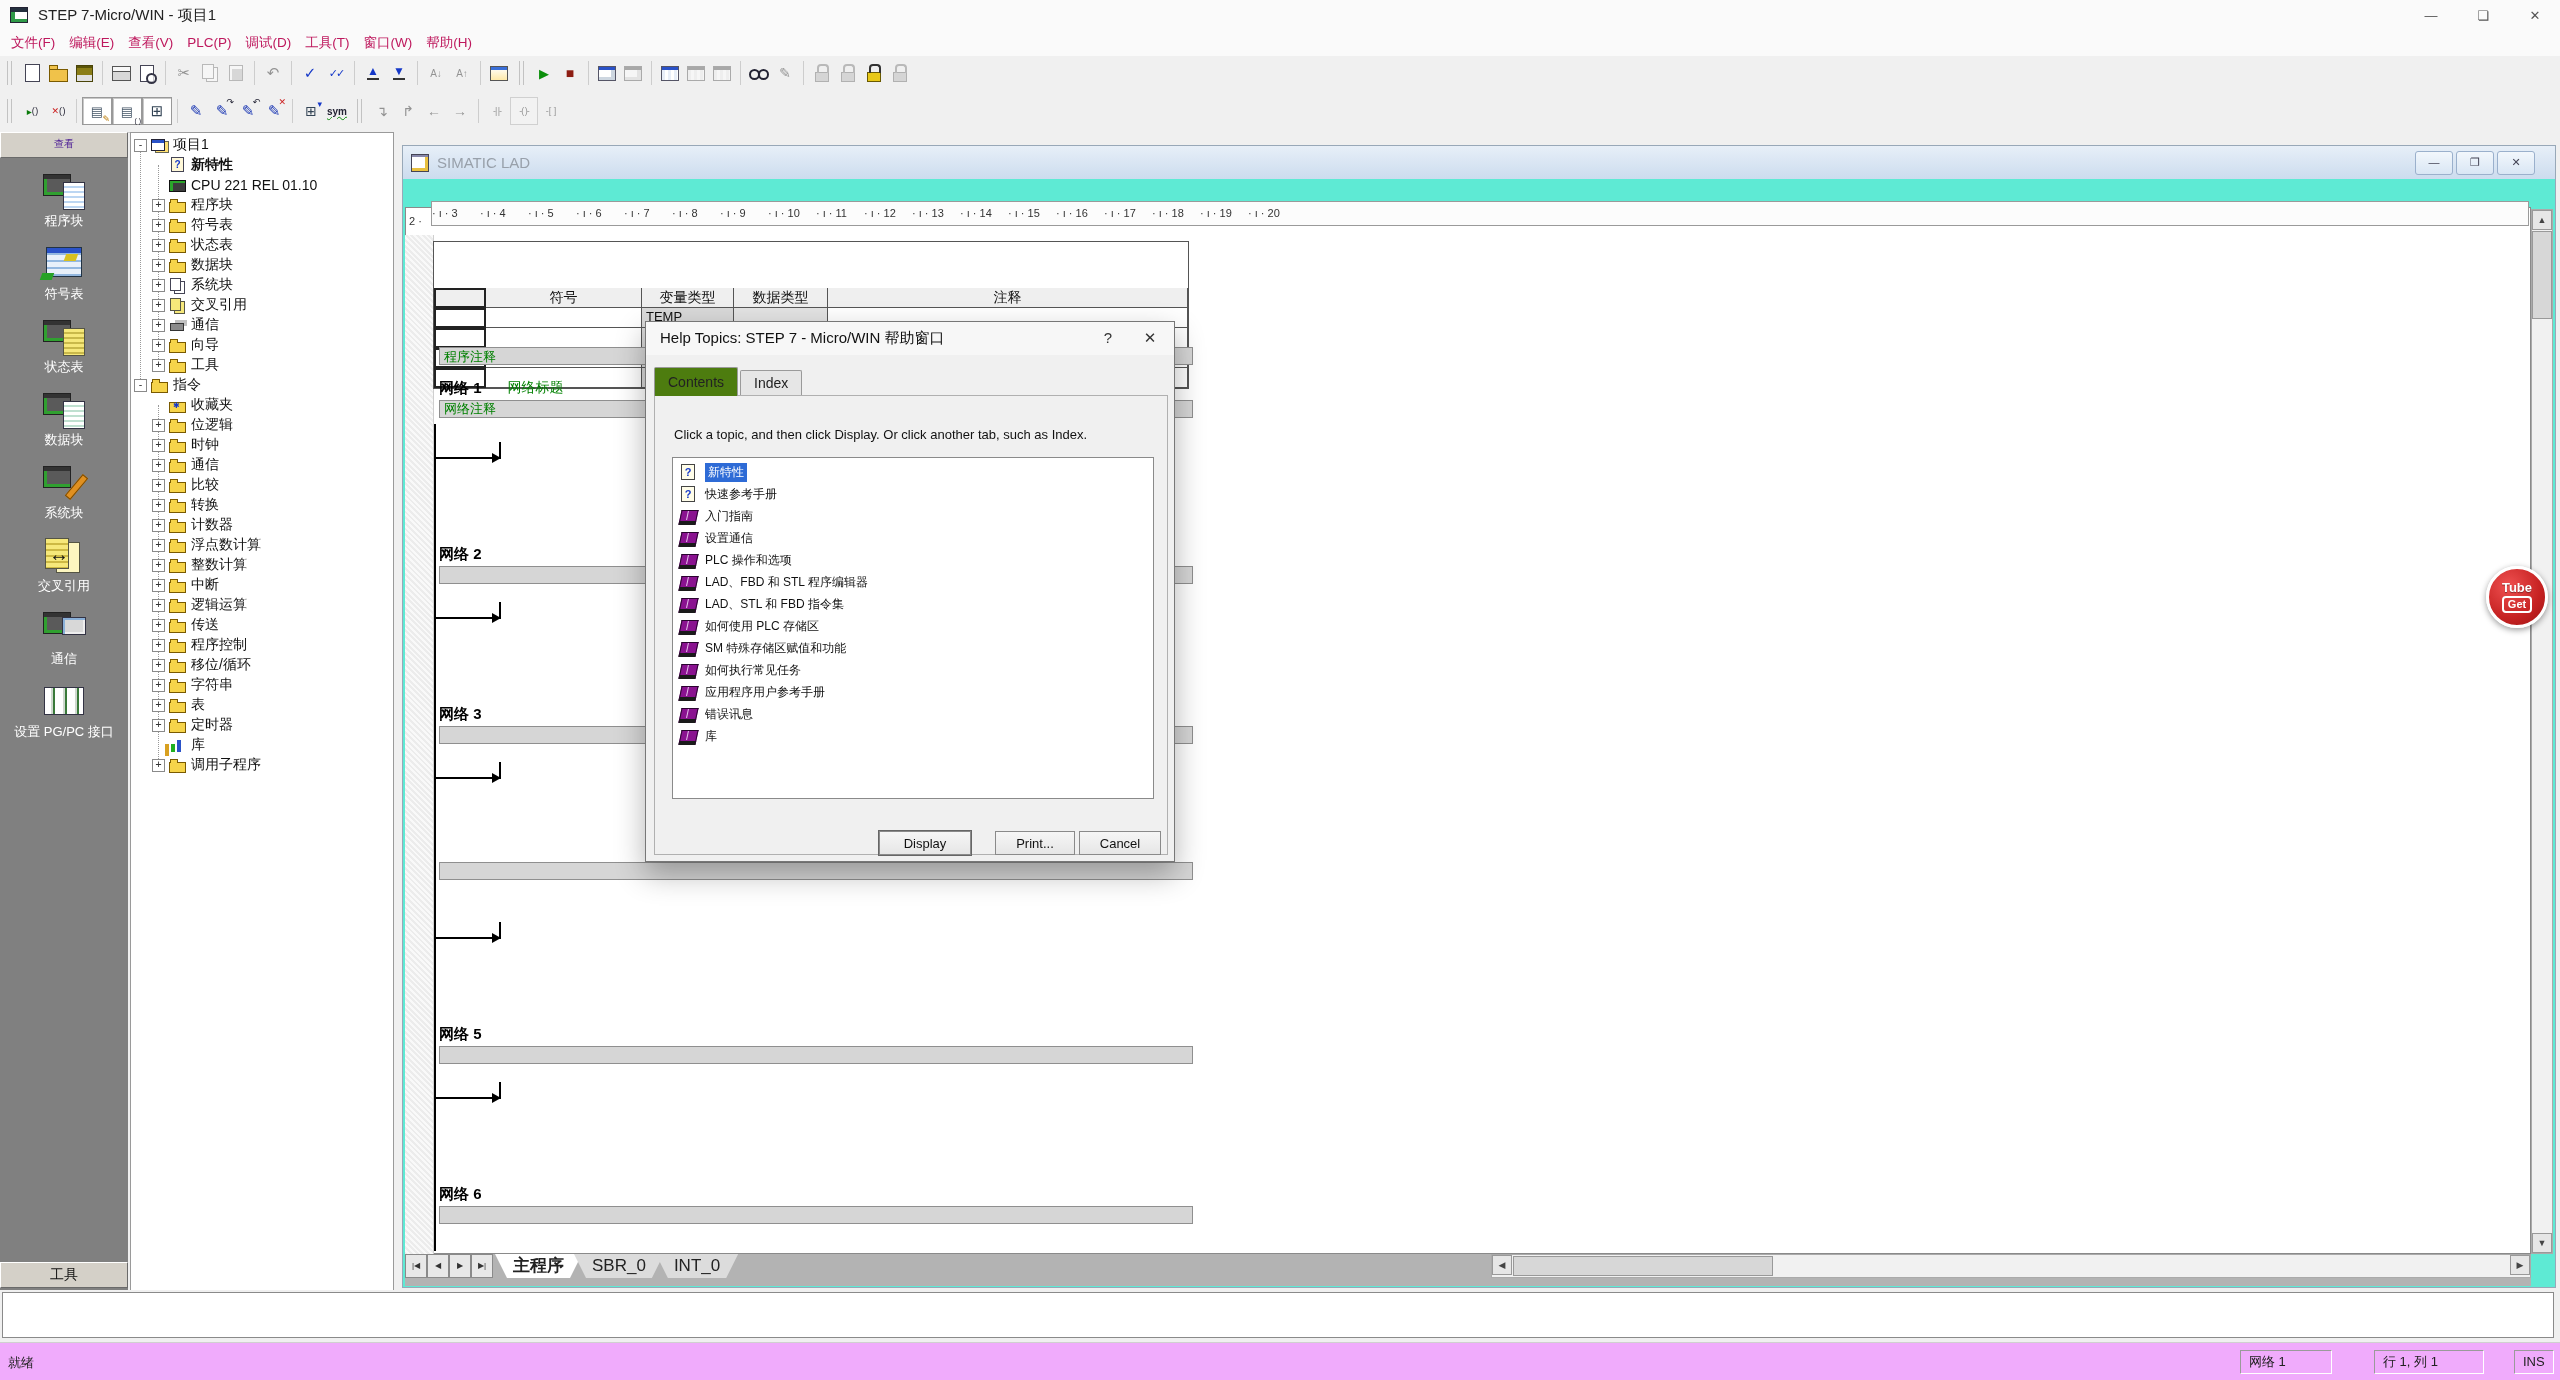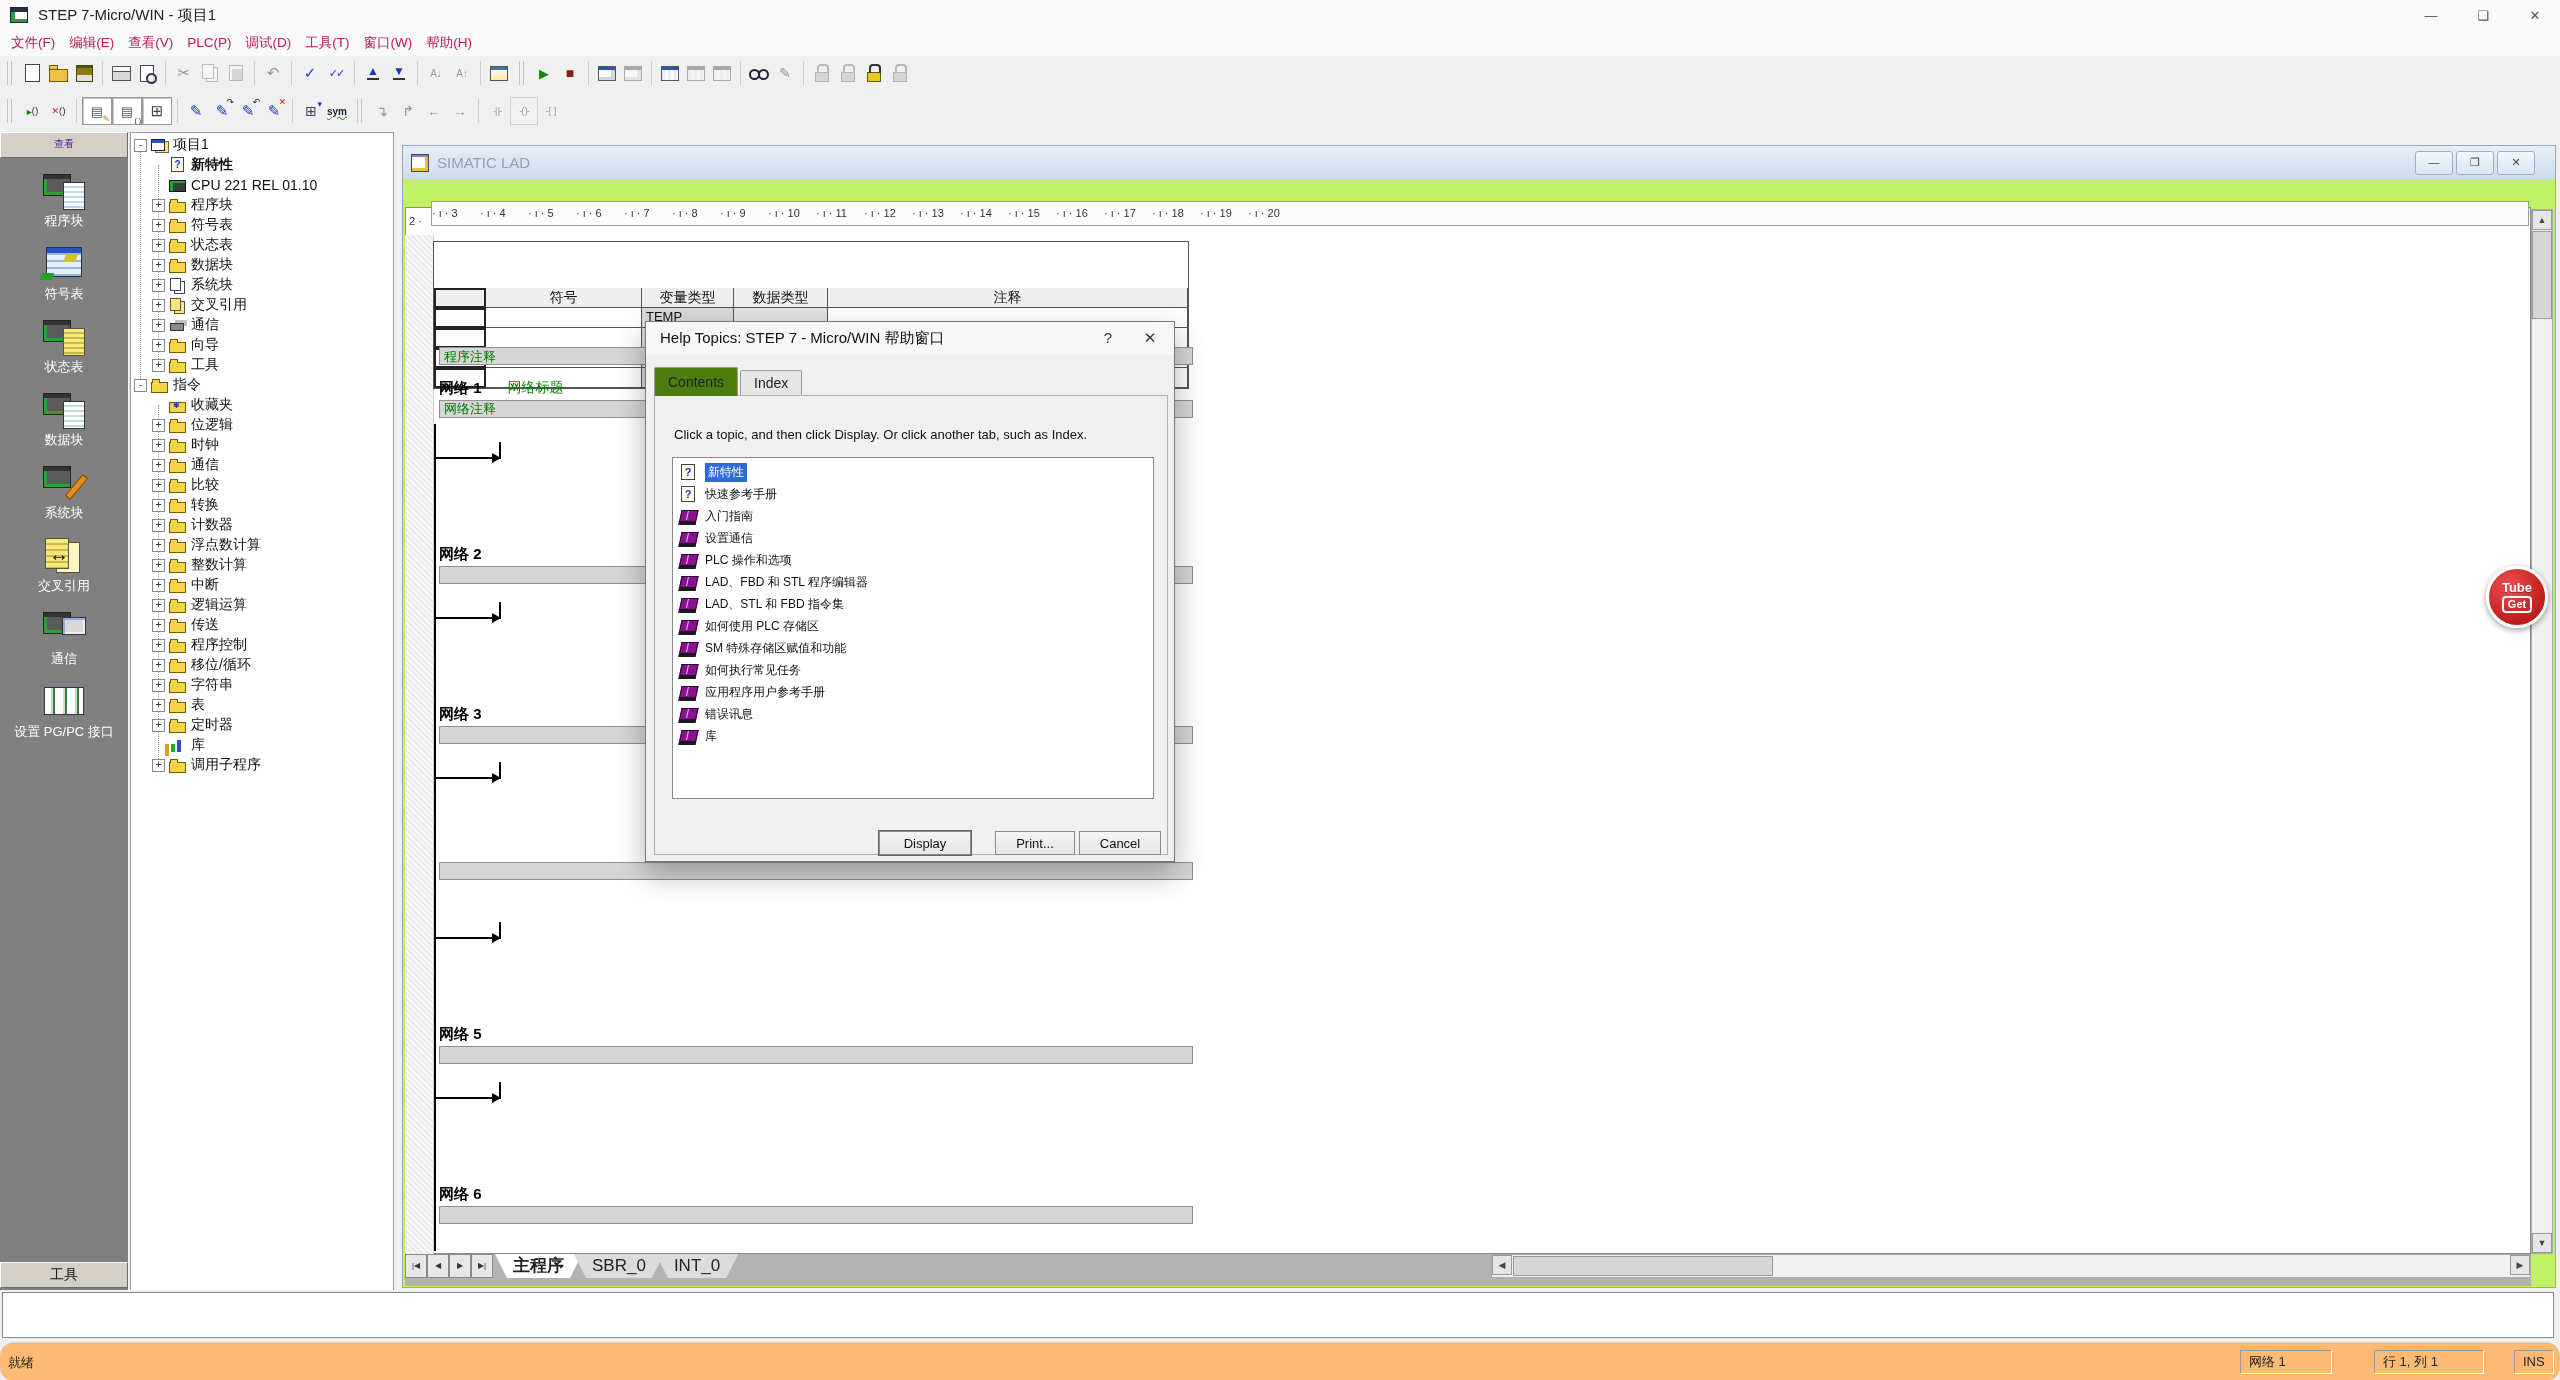--- a/index.html
+++ b/index.html
@@ -115,21 +115,21 @@
   .folder-icon::after{content:"";position:absolute;left:1px;top:2px;width:6px;height:3px;background:#f6d44a;border:1px solid #7a5a00;border-bottom:none;}
   .pages-icon::before{content:"";position:absolute;left:1px;top:1px;width:9px;height:11px;background:#fff;border:1px solid #445;box-shadow:4px 3px 0 -1px #fff,4px 3px 0 0 #445;}
   .crossref-icon::before{content:"";position:absolute;left:1px;top:1px;width:9px;height:11px;background:#f6e87a;border:1px solid #554;box-shadow:4px 3px 0 -1px #f6e87a,4px 3px 0 0 #554;}
   .plug-icon::before{content:"";position:absolute;left:1px;top:6px;width:12px;height:6px;background:#8a8a8a;border:1px solid #333;box-shadow:4px -4px 0 -1px #c0c0c0;}
   .star-folder-icon::before{content:"";position:absolute;left:0;top:5px;width:15px;height:9px;background:#f6d44a;border:1px solid #7a5a00;}
   .star-folder-icon::after{content:"\2731";position:absolute;left:4px;top:4px;font-size:8px;color:#1538c8;}
   .chart-icon::before{content:"";position:absolute;left:2px;bottom:1px;width:4px;height:8px;background:#20b020;}
   .chart-icon::after{content:"";position:absolute;left:8px;bottom:1px;width:4px;height:12px;background:#2a52c8;box-shadow:-12px 4px 0 #d8a020;}
   
   #mdi{position:absolute;left:394px;top:132px;width:2166px;height:1158px;background:#f0f0f0;}
-  #ladwin{position:absolute;left:402px;top:145px;width:2154px;height:1143px;background:#bef264;border:1px solid #98a8b8;box-sizing:border-box;}
+  #ladwin{position:absolute;left:402px;top:145px;width:2154px;height:1143px;background:#5eead4;border:1px solid #98a8b8;box-sizing:border-box;}
   .lad-title{position:absolute;left:0;top:0;width:100%;height:33px;background:linear-gradient(#e7eff8,#ccdcee);display:flex;align-items:center;}
   .lad-icon{width:16px;height:16px;margin-left:8px;background:#fff;border:1px solid #445;box-shadow:inset 0 2px 0 #88a,inset -3px -3px 0 #e8c040;}
   .lad-title .t-text{margin-left:8px;font-size:15px;color:#98a0aa;}
   .lad-btn{position:absolute;top:5px;width:36px;height:22px;background:linear-gradient(#f2f7fc,#d9e6f4);border:1px solid #9ab0cc;border-radius:3px;text-align:center;line-height:20px;font-size:11px;color:#445;}
   .lb-min{right:102px;} .lb-restore{right:61px;} .lb-close{right:20px;}
   .lad-body{position:absolute;left:2px;top:61px;width:2126px;height:1047px;background:#fff;border:1px solid #8a8a8a;box-sizing:border-box;}
   .ruler-lead{position:absolute;left:6px;top:61px;height:28px;line-height:28px;font-size:11px;color:#333;z-index:3;}
   .ruler{position:absolute;left:28px;top:55px;width:2098px;height:25px;background:#fcfcfc;border:1px solid #9a9a9a;box-sizing:border-box;display:flex;overflow:hidden;z-index:3;}
   .rcell{width:48px;flex:0 0 auto;font-size:11px;color:#333;line-height:23px;white-space:nowrap;}
   .hatch{position:absolute;left:2px;top:89px;width:28px;height:1019px;background:repeating-linear-gradient(45deg,#ececec 0 2px,#f9f9f9 2px 4px);border-right:1px solid #cfcfcf;z-index:2;}
@@ -195,21 +195,21 @@
   .help-page-icon::before{content:"?";position:absolute;left:1px;top:0;width:12px;height:14px;background:#fffde9;border:1px solid #444;color:#1538c8;font-weight:bold;font-size:11px;text-align:center;line-height:14px;}
   .book-icon::before{content:"";position:absolute;left:0;top:2px;width:15px;height:10px;background:#8a1290;border:1px solid #2a052f;border-bottom:4px solid #1a1a1a;transform:skewX(-12deg);}
   .book-icon::after{content:"";position:absolute;left:7px;top:3px;width:1px;height:9px;background:#e8c8ee;transform:skewX(-12deg);}
   .dlg-btns{position:absolute;left:0;top:435px;width:100%;height:24px;}
   .dbtn{position:absolute;height:24px;background:linear-gradient(#f6f6f6,#e6e6e6);border:1px solid #8a8a8a;box-sizing:border-box;text-align:center;font-size:13px;line-height:22px;color:#111;}
   .dbtn.default{box-shadow:0 0 0 1px #666;}
   .db1{left:224px;width:92px;} .db2{left:340px;width:80px;} .db3{left:424px;width:82px;}
   
   #output{position:absolute;left:0;top:1290px;width:2560px;height:52px;background:#f0f0f0;}
   #output .inner{position:absolute;left:2px;top:2px;width:2552px;height:46px;background:#fff;border:1px solid #8a8a8a;box-sizing:border-box;}
-  #statusbar{position:absolute;left:0;top:1342px;width:2560px;height:38px;background:#fdba74;border-top:1px solid #d0d0d0;font-size:13px;color:#222;border-radius:14px;}
+  #statusbar{position:absolute;left:0;top:1342px;width:2560px;height:38px;background:#f0abfc;border-top:1px solid #d0d0d0;font-size:13px;color:#222;}
   #statusbar .ready{position:absolute;left:8px;top:11px;}
   .sbox{position:absolute;top:7px;height:24px;line-height:22px;padding:0 8px;border:1px solid;border-color:#9a9a9a #fff #fff #9a9a9a;box-sizing:border-box;white-space:nowrap;}
   .sbox.net{left:2240px;width:92px;}
   .sbox.pos{left:2374px;width:110px;}
   .sbox.ins{left:2514px;width:40px;}
   
   #tubeget{position:absolute;left:2486px;top:566px;width:62px;height:62px;border-radius:50%;background:radial-gradient(circle at 35% 30%,#ef5050,#c62222 60%,#9e1414);border:3px solid #fff;box-shadow:0 2px 6px rgba(0,0,0,.4);z-index:100;display:flex;flex-direction:column;align-items:center;justify-content:center;box-sizing:border-box;}
   #tubeget .l1{color:#fff;font-weight:bold;font-size:13px;line-height:14px;text-shadow:0 1px 1px rgba(0,0,0,.4);}
   #tubeget .l2{color:#fff;font-weight:bold;font-size:11px;line-height:13px;border:2px solid #fff;border-radius:4px;padding:0 4px;margin-top:1px;}
 </style>

